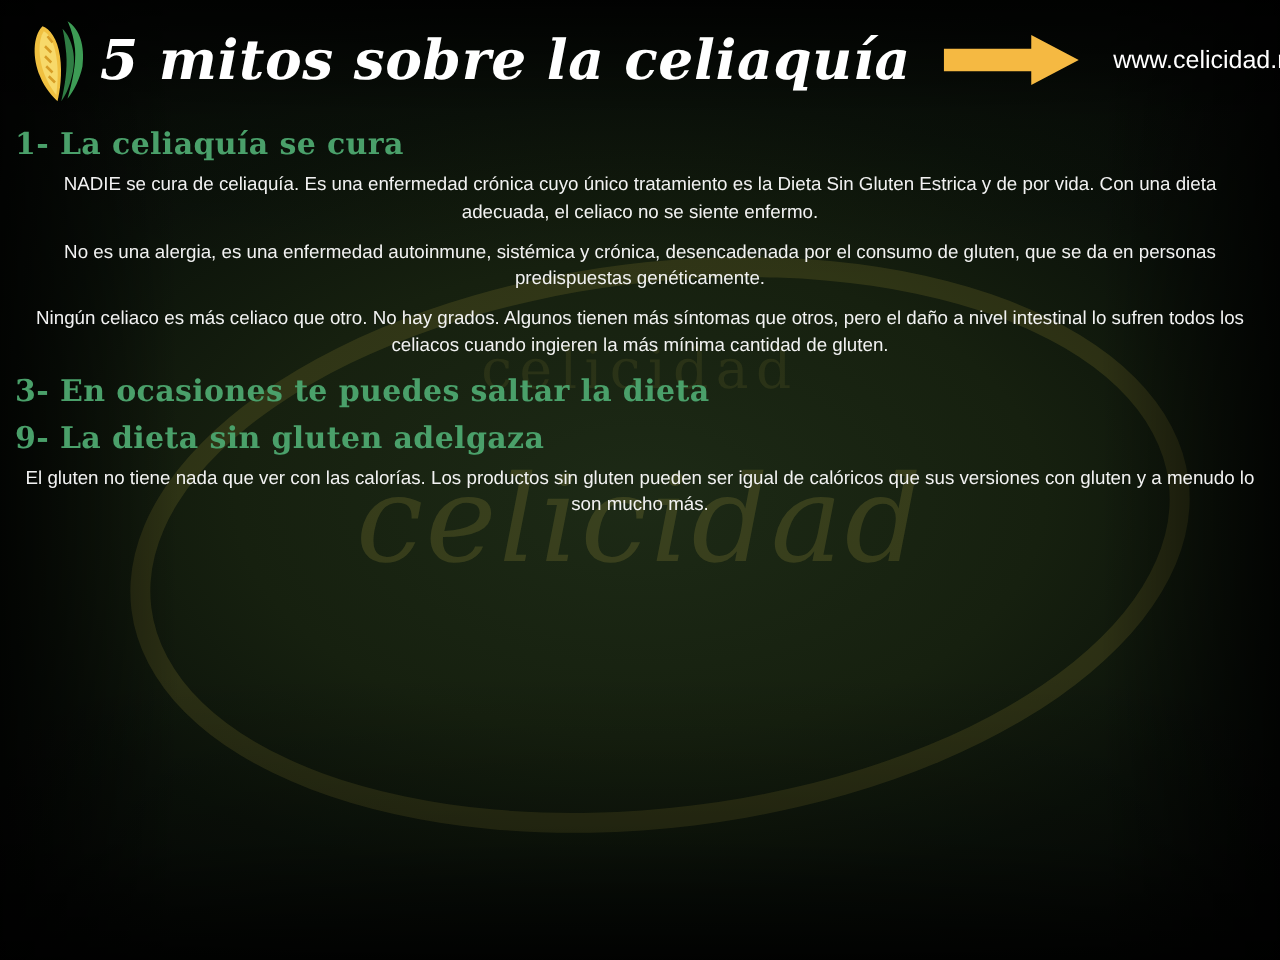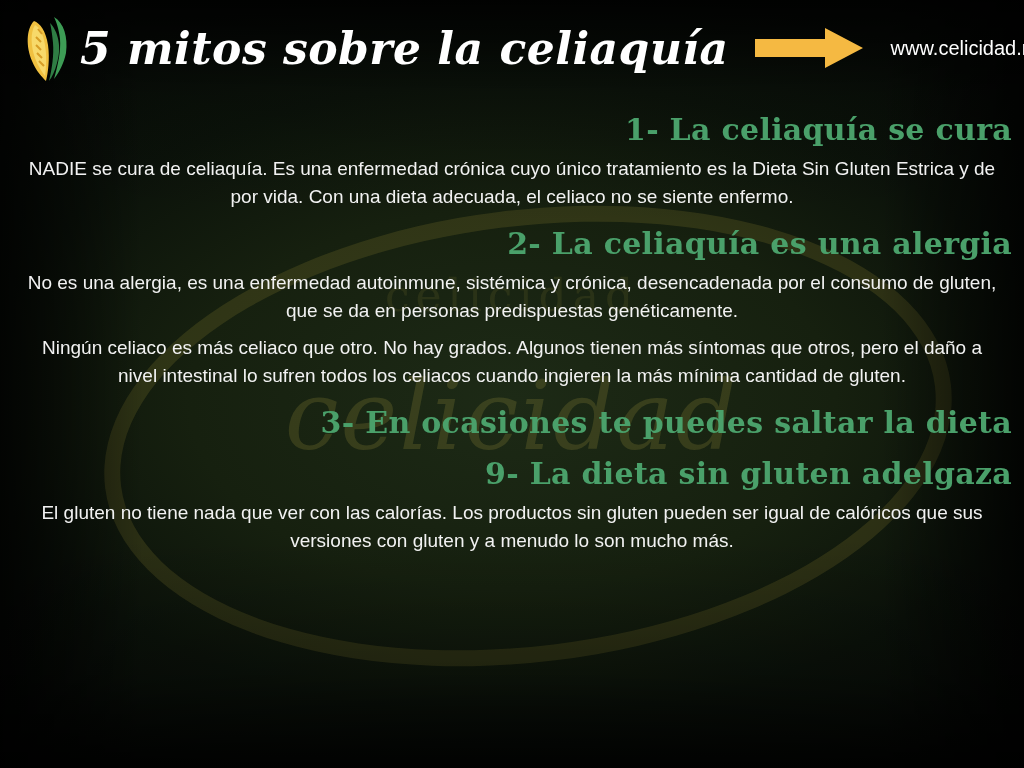--- a/index.html
+++ b/index.html
@@ -111,32 +111,32 @@
   
   .content {
     position: relative;
     padding: 0 12px;
     box-sizing: border-box;
   }
   .myth {
     margin-bottom: 6px;
   }
   .myth-title {
-    text-align: right;
+    text-align: left;
     font-family: "DejaVu Serif", serif;
-    font-size: 30px;
+    font-size: 24px;
     font-weight: bold;
     color: #4aa06a;
-    margin: 16px 0 8px 0;
+    margin: 4px 0 8px 0;
     letter-spacing: 0.3px;
   }
   .myth-body {
     text-align: center;
     color: #f2f2f2;
-    font-size: 19px;
+    font-size: 15px;
     line-height: 1.45;
     max-width: 1000px;
     margin: 0 auto 10px auto;
     padding: 0 8px;
     box-sizing: border-box;
   }
 </style>
 </head>
 <body>
 
@@ -170,21 +170,20 @@
   </div>
 
   <div class="content">
 
     <div class="myth">
       <div class="myth-title">1- La celiaquía se cura</div>
       <div class="myth-body">NADIE se cura de celiaquía. Es una enfermedad crónica cuyo único tratamiento es la Dieta Sin Gluten Estrica y de por vida. Con una dieta adecuada, el celiaco no se siente enfermo.</div>
     </div>
 
     <div class="myth">
-      <div class="myth-title">2- La celiaquía es una alergia</div>
       <div class="myth-body">No es una alergia, es una enfermedad autoinmune, sistémica y crónica, desencadenada por el consumo de gluten, que se da en personas predispuestas genéticamente.</div>
     </div>
 
     <div class="myth">
       <div class="myth-body">Ningún celiaco es más celiaco que otro. No hay grados. Algunos tienen más síntomas que otros, pero el daño a nivel intestinal lo sufren todos los celiacos cuando ingieren la más mínima cantidad de gluten.</div>
     </div>
 
     <div class="myth">
       <div class="myth-title">3- En ocasiones te puedes saltar la dieta</div>
     </div>

